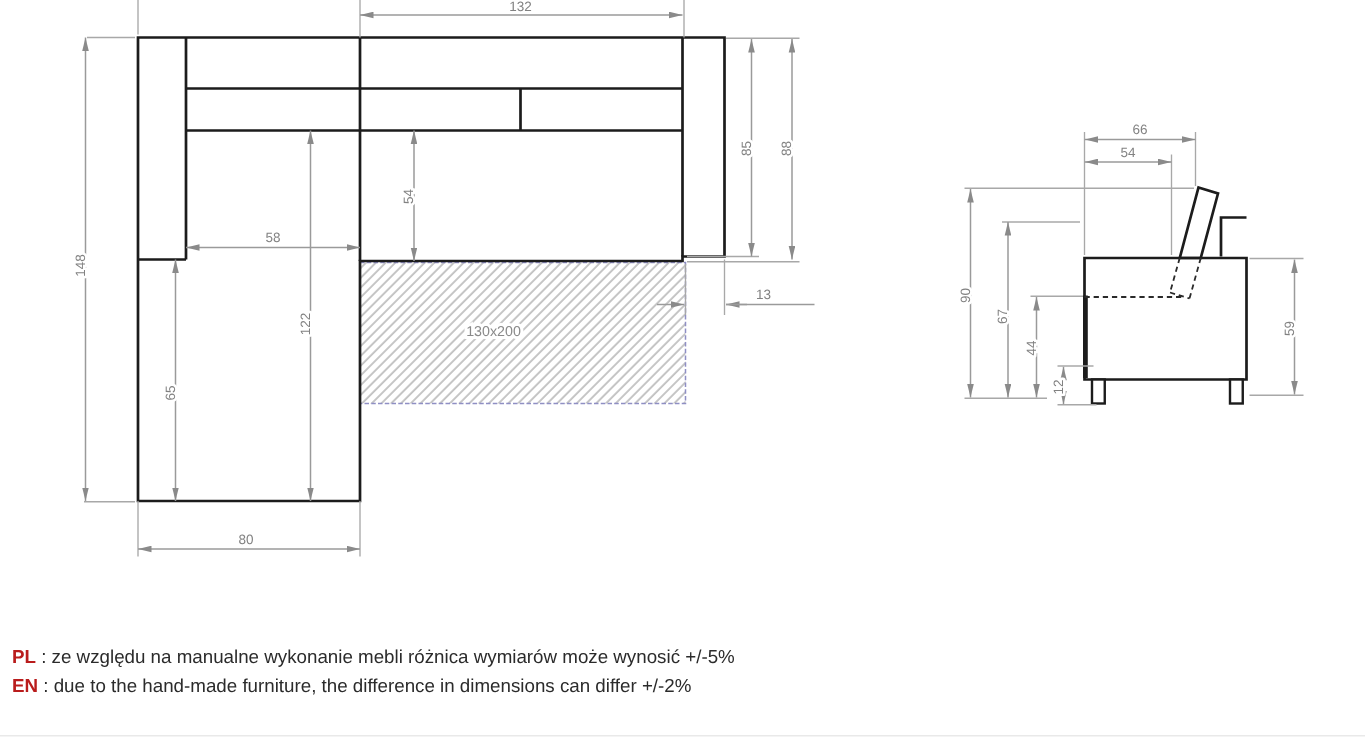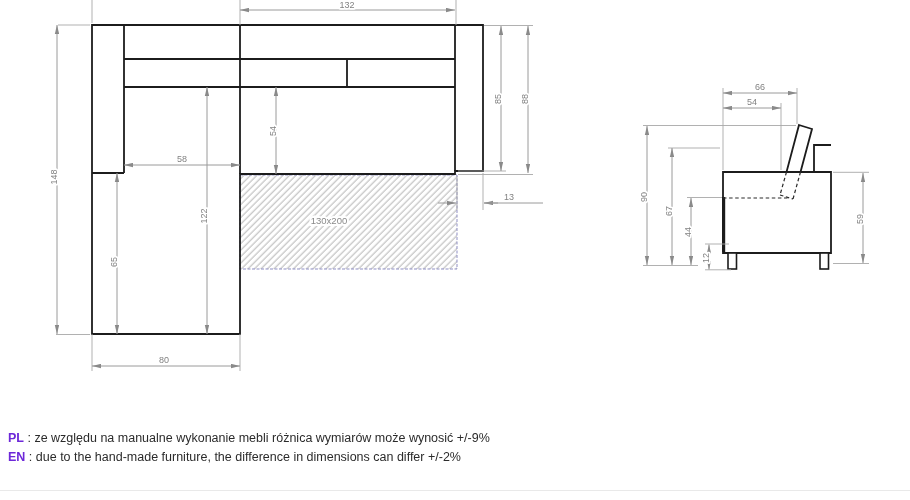--- a/index.html
+++ b/index.html
@@ -10,21 +10,21 @@
   .dim-line{stroke:#9a9a9a;stroke-width:1;fill:none;}
   .ext-line{stroke:#a8a8a8;stroke-width:0.9;fill:none;}
   .bold{stroke:#1c1c1c;stroke-width:1.8;fill:none;stroke-linejoin:miter;}
   .bold-fill{stroke:#1c1c1c;stroke-width:1.6;fill:#ffffff;}
   .dashed{stroke:#2a2a2a;stroke-width:1.2;fill:none;stroke-dasharray:3.5 2.6;}
   .dim-label{font:9px "Liberation Sans",sans-serif;fill:#828282;
              paint-order:stroke;stroke:#ffffff;stroke-width:3.5px;stroke-linejoin:round;}
   .mattress-label{font:9.5px "Liberation Sans",sans-serif;fill:#8a8a8a;
              paint-order:stroke;stroke:#ffffff;stroke-width:4px;}
   .footer{position:absolute;left:8px;top:429px;font-size:12.5px;line-height:19px;color:#2b2b2b;}
-  .footer b{color:#6d28d9;}
+  .footer b{color:#b91c1c;}
   .logo{position:absolute;left:645px;top:413px;}
   .bottom-rule{position:absolute;left:0;top:490px;width:910px;height:1px;background:#e9e9e9;}
 </style>
 </head>
 <body>
 
 <div class="page">
 
   <svg class="drawing" width="910" height="412" viewBox="0 0 910 412">
     <defs>
@@ -167,19 +167,19 @@
         <text class="dim-label" transform="rotate(-90 705.5,258)" x="705.5" y="261" text-anchor="middle">12</text>
       </g>
       <g>
         <line class="dim-line" x1="863" y1="173" x2="863" y2="263" marker-start="url(#arrS)" marker-end="url(#arrE)"></line>
         <text class="dim-label" transform="rotate(-90 859.5,219)" x="859.5" y="222" text-anchor="middle">59</text>
       </g>
     </g>
   </svg>
 
   <div class="footer">
-    <div class="note"><b>PL</b><span> : </span><span>ze względu na manualne wykonanie mebli różnica wymiarów może wynosić +/-9%</span></div>
+    <div class="note"><b>PL</b><span> : </span><span>ze względu na manualne wykonanie mebli różnica wymiarów może wynosić +/-5%</span></div>
     <div class="note"><b>EN</b><span> : </span><span>due to the hand-made furniture, the difference in dimensions can differ +/-2%</span></div>
   </div>
 
 
   <div class="bottom-rule"></div>
 </div>
 
 </body></html>

